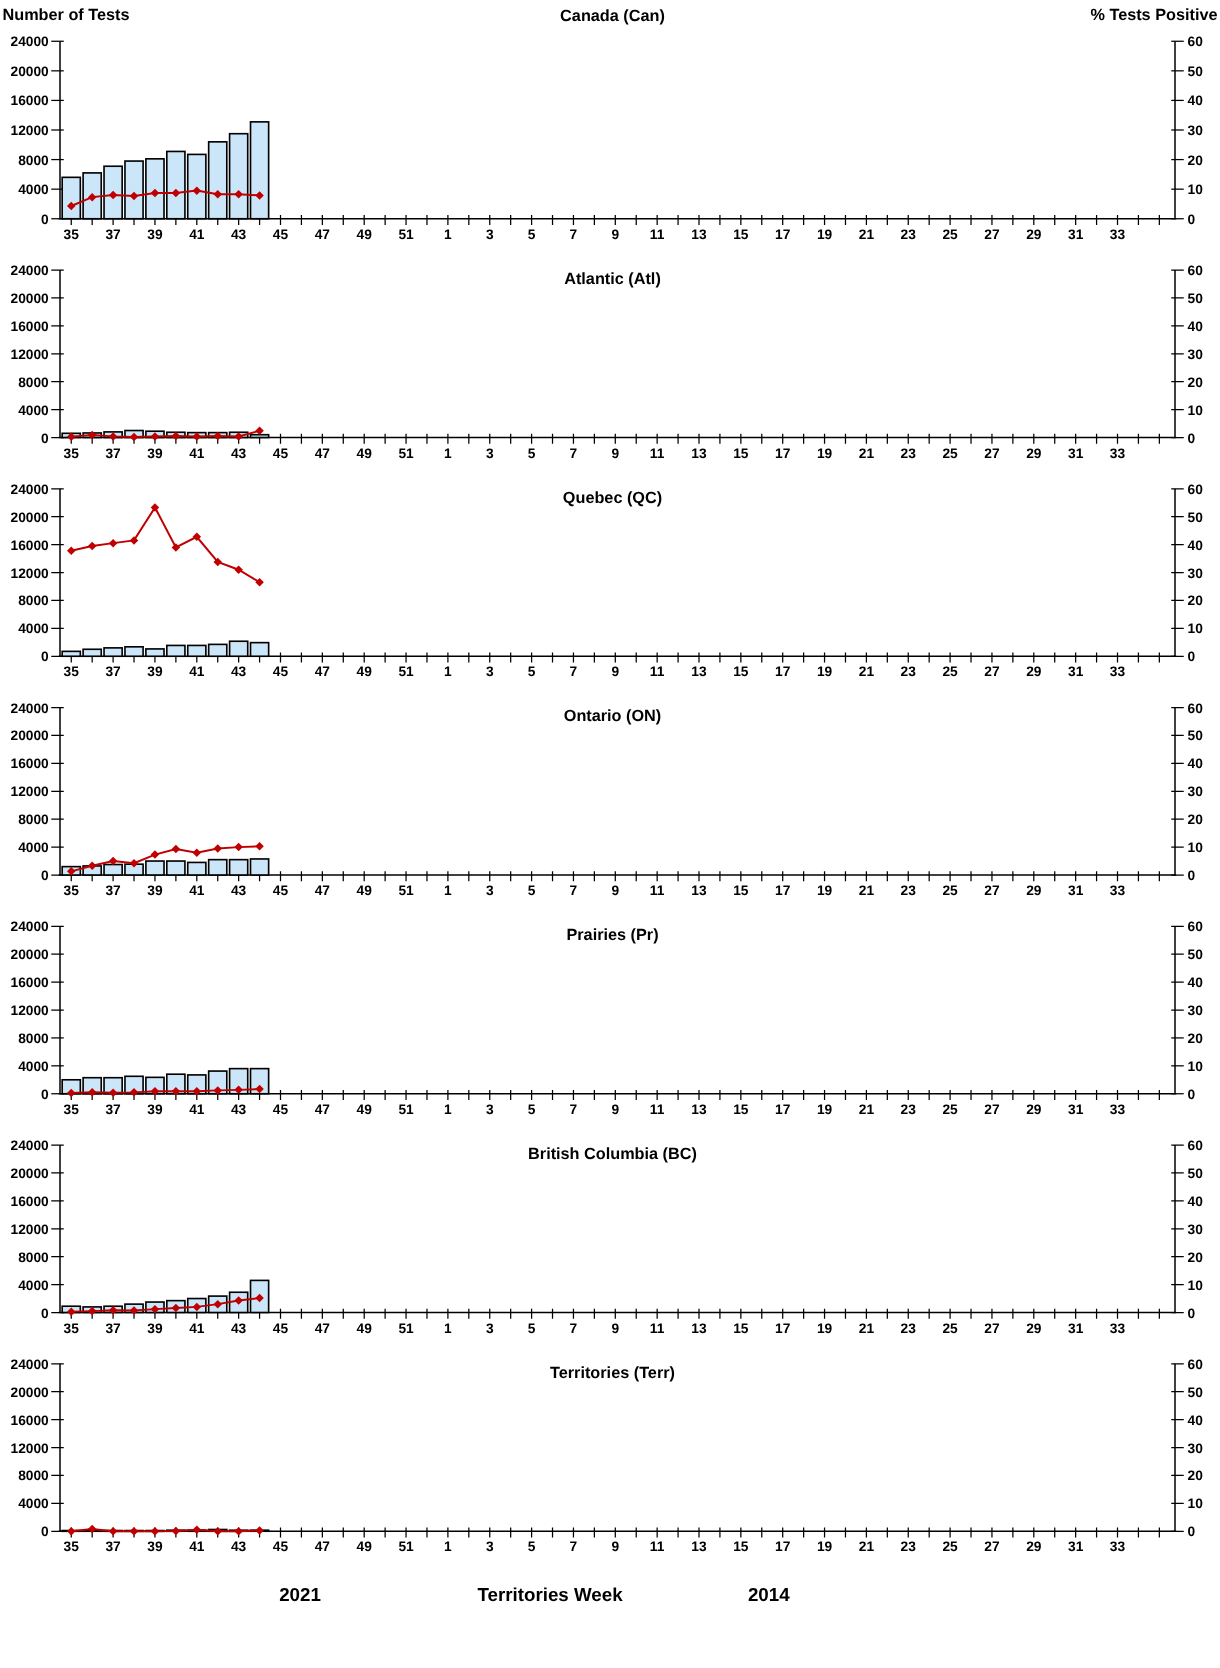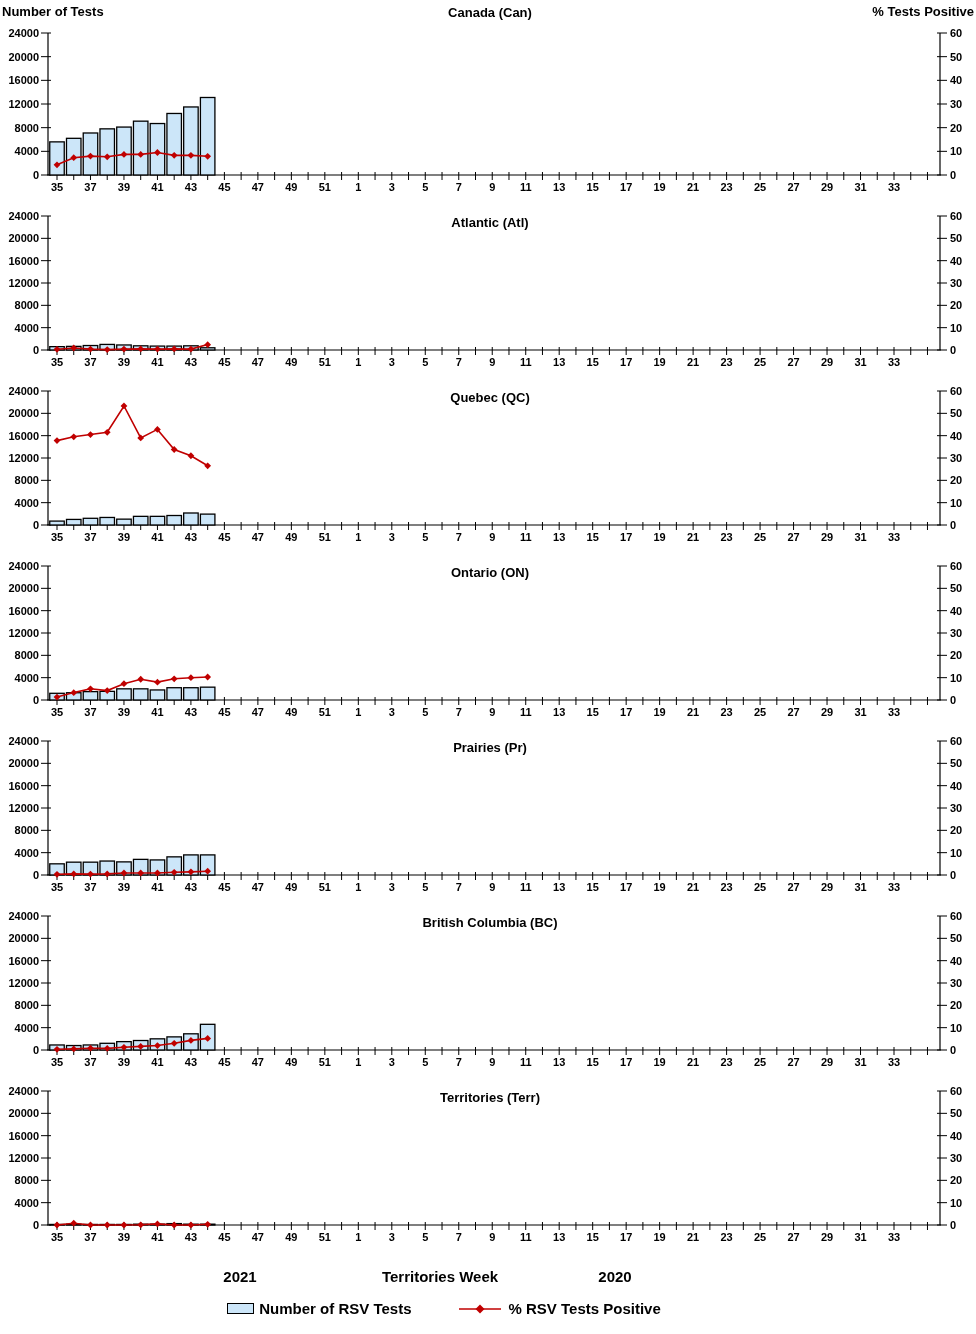--- a/index.html
+++ b/index.html
@@ -963,27 +963,14 @@
       <path d="M 157.44 149.48333333333332 L 160.84 152.88333333333333 L 157.44 156.28333333333333 L 154.04 152.88333333333333 Z" class="mk"></path>
       <path d="M 174.18 150.6 L 177.58 154 L 174.18 157.4 L 170.78 154 Z" class="mk"></path>
       <path d="M 190.92 150.6 L 194.32 154 L 190.92 157.4 L 187.51999999999998 154 Z" class="mk"></path>
       <path d="M 207.66 149.93 L 211.06 153.33 L 207.66 156.73000000000002 L 204.26 153.33 Z" class="mk"></path>
     </svg>
   </div>
 
 <div id="bottom">
   <span class="yearlbl" style="left:240px">2021</span>
   <span class="xaxlbl" style="left:440px">Territories Week</span>
-  <span class="yearlbl" style="left:615px">2020</span>
-  <div id="legend">
-    <span class="legend-item">
-      <span class="swatch-bar"></span>
-      <span>Number of RSV Tests</span>
-    </span>
-    <span class="legend-item">
-      <svg width="46" height="12">
-        <line x1="2" y1="6" x2="44" y2="6" class="pl"></line>
-        <path d="M 23 1.5 L 27.5 6 L 23 10.5 L 18.5 6 Z" class="mk"></path>
-      </svg>
-      <span>% RSV Tests Positive</span>
-    </span>
-  </div>
+  <span class="yearlbl" style="left:615px">2014</span>
 </div>
 
 </body></html>

